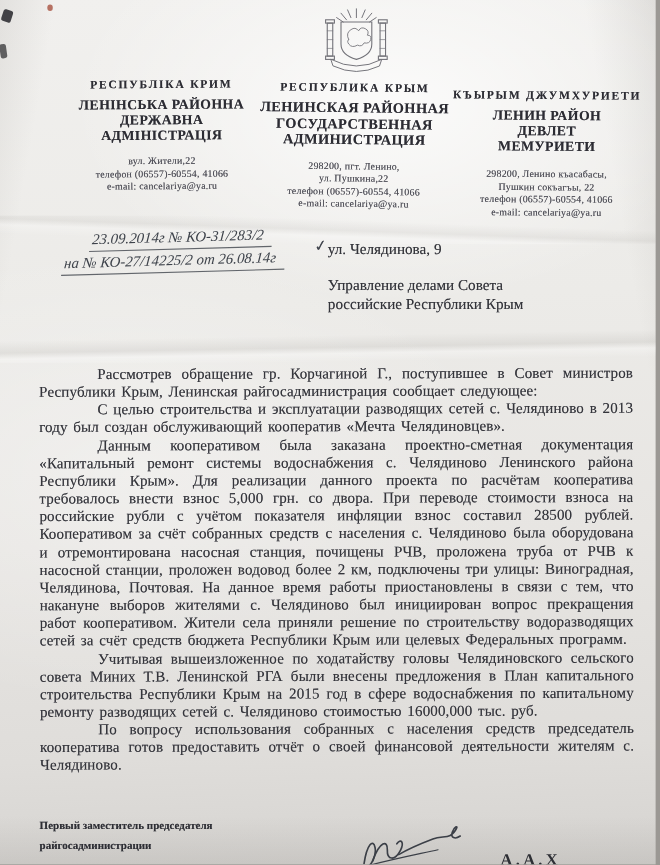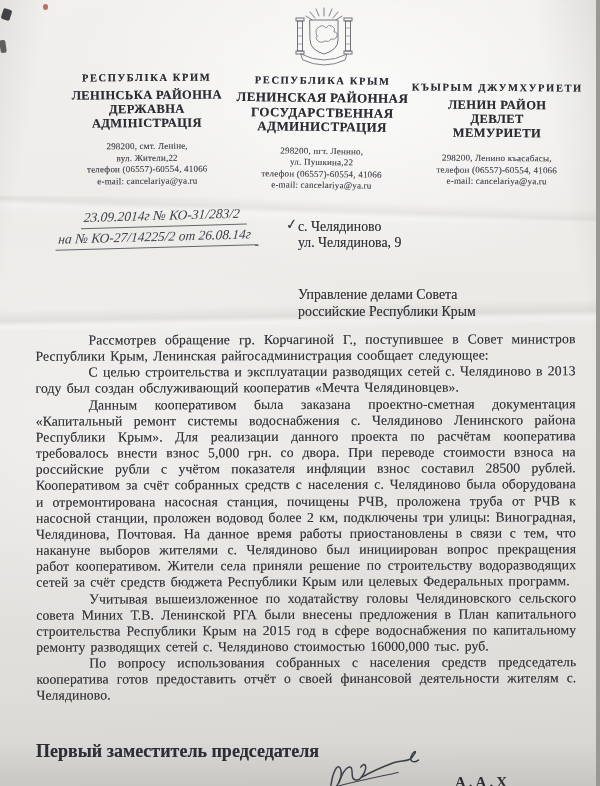--- a/index.html
+++ b/index.html
@@ -43,30 +43,30 @@
   
   .handwritten{position:absolute;left:56px;top:206px;transform:rotate(-1.6deg);
     font-style:italic;font-size:13.5px;line-height:19px;color:#3e434b;white-space:nowrap;}
   .hw-line{display:inline-block;border-bottom:1.2px solid rgba(62,67,75,.8);
     padding:0 8px 1px 2px;transform:skewX(-6deg);}
   .hw-1{margin-left:26px;}
 
   
   .recipient{position:absolute;left:298px;top:219px;font-size:13.8px;line-height:16.4px;color:#33343a;}
   .check{position:absolute;left:-12px;top:-2px;font-size:14px;color:#3e434b;transform:rotate(-8deg);}
-  .copy-to{margin-top:35px;line-height:16.8px;font-family:Liberation Serif, serif;}
+  .copy-to{margin-top:17px;line-height:16.8px;font-family:Liberation Serif, serif;}
 
   
   .body-text{position:absolute;left:36px;top:332px;width:540px;height:408px;overflow:hidden;
     font-size:13.7px;line-height:16.15px;text-align:justify;
     word-spacing:1.6px;letter-spacing:.1px;color:#34353b;transform:rotate(-.15deg);}
   .body-text p{margin:0;text-indent:53px;}
 
   
-  .signoff{position:absolute;left:36px;top:743px;font-weight:bold;font-size:18px;
+  .signoff{position:absolute;left:36px;top:743px;font-weight:bold;font-size:10px;
     line-height:17.5px;color:#2e2f35;}
   .signature{position:absolute;left:326px;top:752px;width:100px;height:36px;transform:rotate(-4deg);}
   .sign-name{position:absolute;left:455px;top:774px;font-weight:bold;font-size:15px;
     letter-spacing:3px;color:#2e2f35;}
 </style>
 </head>
 <body>
 
 <div class="page">
 
@@ -111,21 +111,20 @@
   </svg>
 
   <div class="hcol hcol-left ink">
     <div class="h-country">РЕСПУБЛІКА КРИМ</div>
     <div class="h-org">
       <div>ЛЕНІНСЬКА РАЙОННА</div>
       <div>ДЕРЖАВНА</div>
       <div>АДМІНІСТРАЦІЯ</div>
     </div>
     <div class="h-addr">
-      <div>298200, смт. Леніне,</div>
       <div>вул. Жители,22</div>
       <div>телефон (06557)-60554, 41066</div>
       <div>e-mail: cancelariya@ya.ru</div>
     </div>
   </div>
 
   <div class="hcol hcol-center ink">
     <div class="h-country">РЕСПУБЛИКА КРЫМ</div>
     <div class="h-org">
       <div>ЛЕНИНСКАЯ РАЙОННАЯ</div>
@@ -142,50 +141,51 @@
 
   <div class="hcol hcol-right ink">
     <div class="h-country">КЪЫРЫМ ДЖУМХУРИЕТИ</div>
     <div class="h-org">
       <div>ЛЕНИН РАЙОН</div>
       <div>ДЕВЛЕТ</div>
       <div>МЕМУРИЕТИ</div>
     </div>
     <div class="h-addr">
       <div>298200, Ленино къасабасы,</div>
+      <div>Пушкин сокъагъы, 22</div>
       <div>телефон (06557)-60554, 41066</div>
       <div>e-mail: cancelariya@ya.ru</div>
     </div>
   </div>
 
   <div class="handwritten">
     <div><span class="hw-line hw-1">23.09.2014г  № КО-31/283/2</span></div>
     <div><span class="hw-line">на № КО-27/14225/2 от 26.08.14г</span></div>
   </div>
 
   <div class="recipient ink">
     <span class="check">✓</span>
-    <div>с. Челядиново</div>
     <div>ул. Челядинова, 9</div>
     <div class="copy-to">
       <div>Управление делами Совета</div>
       <div>российские Республики Крым</div>
     </div>
   </div>
 
   <div class="body-text ink">
     <p>Рассмотрев обращение гр. Корчагиной Г., поступившее в Совет министров Республики Крым, Ленинская райгосадминистрация сообщает следующее:</p>
     <p>С целью строительства и эксплуатации разводящих сетей с. Челядиново в 2013 году был создан обслуживающий кооператив «Мечта Челядиновцев».</p>
     <p>Данным кооперативом была заказана проектно-сметная документация «Капитальный ремонт системы водоснабжения с. Челядиново Ленинского района Республики Крым». Для реализации данного проекта по расчётам кооператива требовалось внести взнос 5,000 грн. со двора. При переводе стоимости взноса на российские рубли с учётом показателя инфляции взнос составил 28500 рублей. Кооперативом за счёт собранных средств с населения с. Челядиново была оборудована и отремонтирована насосная станция, почищены РЧВ, проложена труба от РЧВ к насосной станции, проложен водовод более 2 км, подключены три улицы: Виноградная, Челядинова, Почтовая. На данное время работы приостановлены в связи с тем, что накануне выборов жителями с. Челядиново был инициирован вопрос прекращения работ кооперативом. Жители села приняли решение по строительству водоразводящих сетей за счёт средств бюджета Республики Крым или целевых Федеральных программ.</p>
     <p>Учитывая вышеизложенное по ходатайству головы Челядиновского сельского совета Миних Т.В. Ленинской РГА были внесены предложения в План капитального строительства Республики Крым на 2015 год в сфере водоснабжения по капитальному ремонту разводящих сетей с. Челядиново стоимостью 16000,000 тыс. руб.</p>
     <p>По вопросу использования собранных с населения средств председатель кооператива готов предоставить отчёт о своей финансовой деятельности жителям с. Челядиново.</p>
   </div>
 
   <div class="signoff ink">
     <div>Первый заместитель председателя</div>
+    <div>райгосадминистрации</div>
   </div>
 
   <svg class="signature" viewBox="0 0 100 36" fill="none" stroke="#3b3f47" stroke-width="1.5" stroke-linecap="round">
     <path d="M4,30 C8,12 14,8 15,16 C16,24 10,32 7,33"></path>
     <path d="M12,28 C20,10 27,10 26,19 C25,28 32,30 38,20 C42,13 39,9 35,14"></path>
     <path d="M36,24 C48,18 58,15 68,12 C78,9 84,14 90,4 C92,1 88,2 86,7 C84,12 88,14 93,11"></path>
     <path d="M2,33 C28,28 52,25 72,22" stroke-width="1"></path>
   </svg>
 
   <div class="sign-name">А.А.Х</div>

